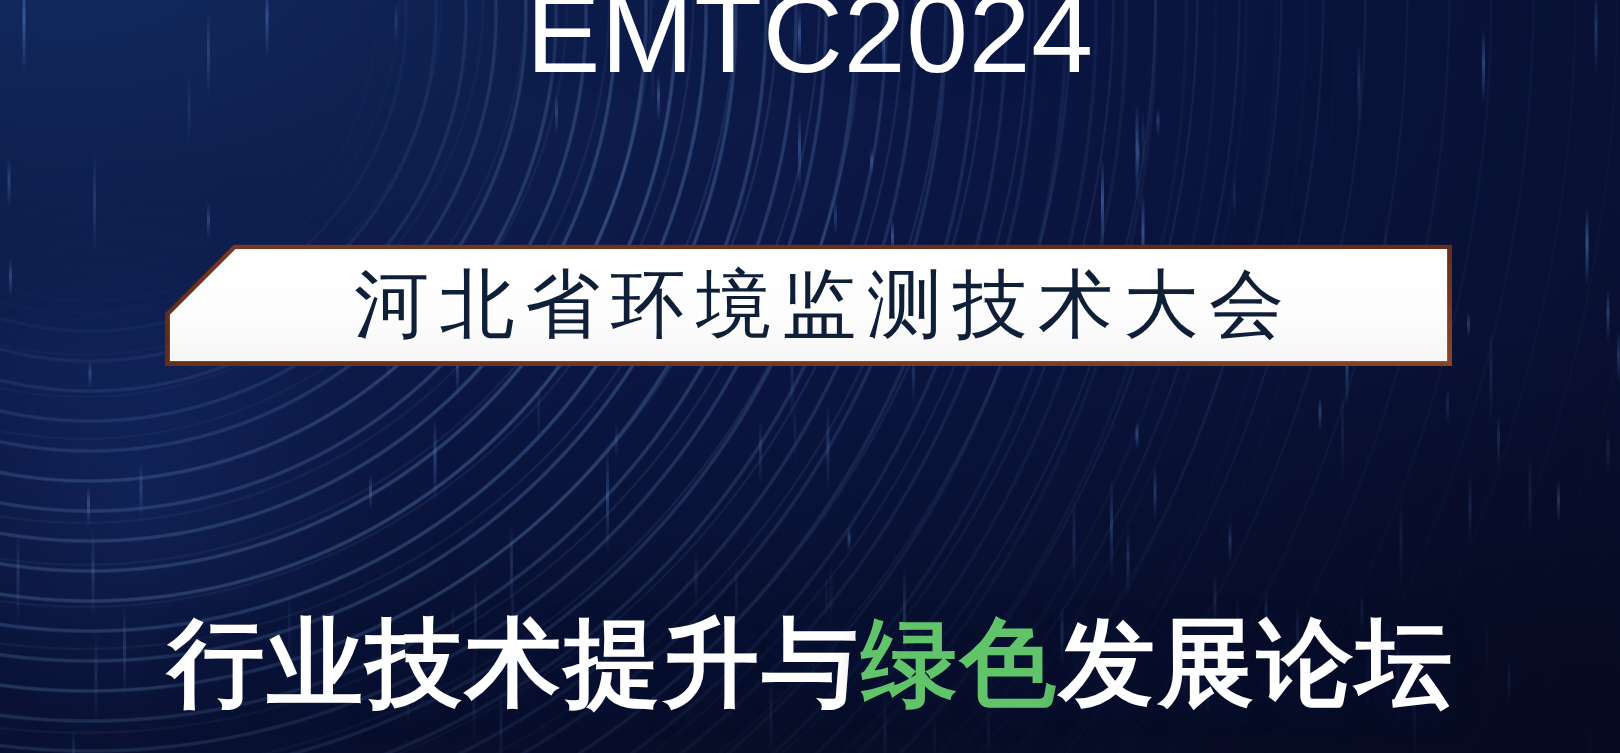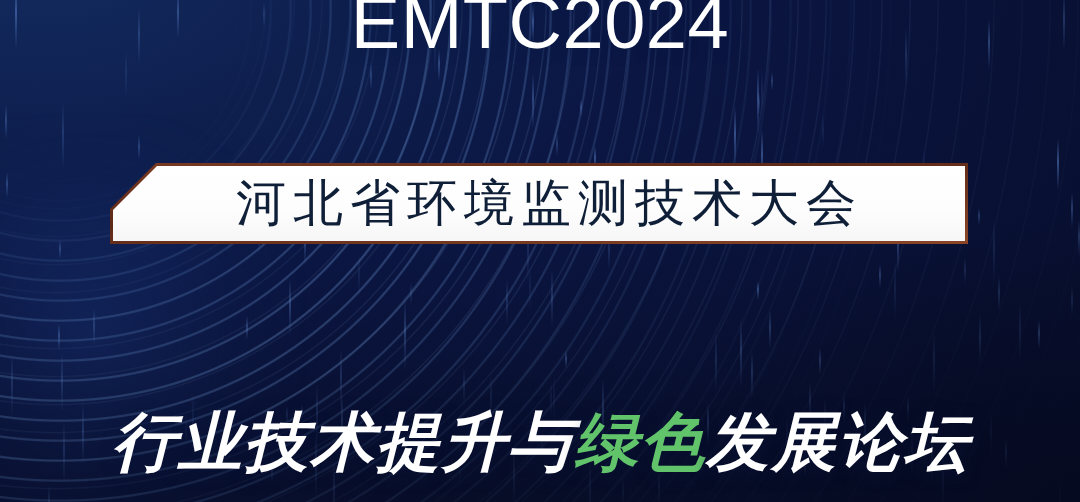--- a/index.html
+++ b/index.html
@@ -181,21 +181,20 @@
     top: 410px;
     text-align: center;
     color: #ffffff;
     font-size: 64px;
     font-weight: 700;
     line-height: 1.02;
     letter-spacing: 2px;
     text-indent: 2px;
     text-shadow: 0 3px 16px rgba(8,18,56,0.7);
     white-space: nowrap;
-    font-style: italic;
   }
   .accent-green {
     color: #62c46a;
   }
 </style>
 </head>
 <body>
 
 <div class="poster">
 

